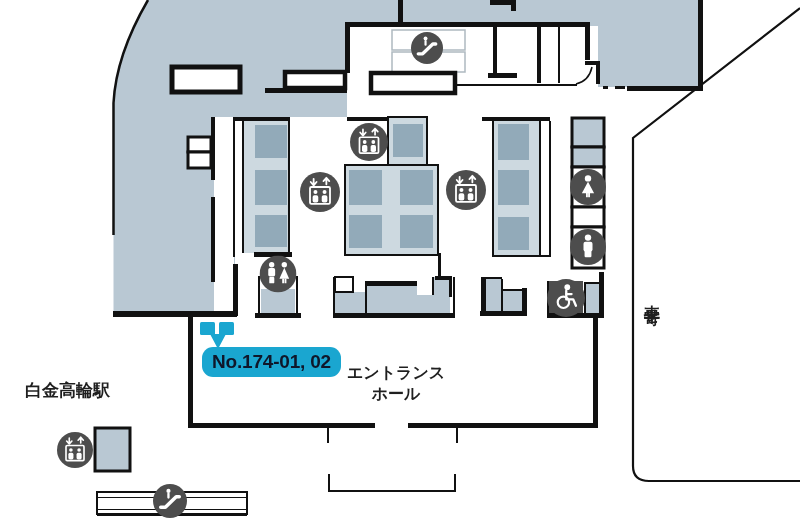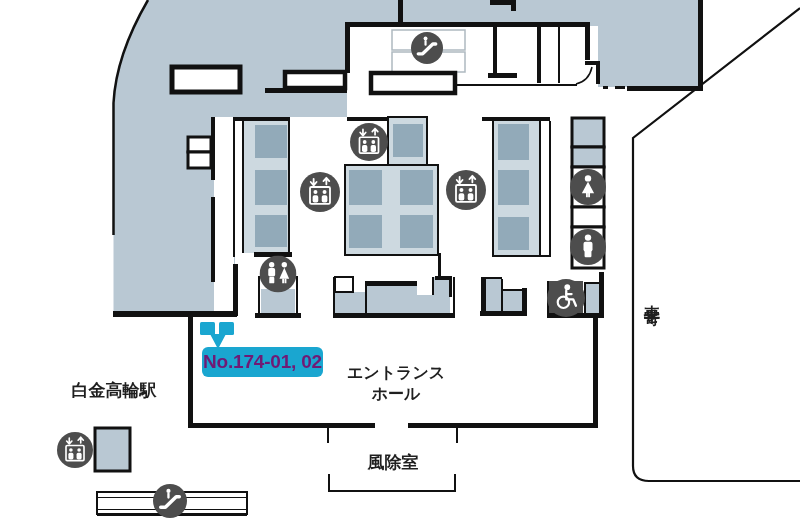--- a/index.html
+++ b/index.html
@@ -2,24 +2,24 @@
 <html><head>
 <meta charset="utf-8">
 <style>
   html,body{margin:0;padding:0;width:800px;height:528px;background:#fff;overflow:hidden;}
   body{font-family:"Liberation Sans","DejaVu Sans",sans-serif;color:#1f1f1f;}
   .stage{position:relative;width:800px;height:528px;}
   .stage svg{position:absolute;left:0;top:0;}
   .lbl{position:absolute;font-weight:600;color:#1f1f1f;}
   .lbl-entrance{left:321px;top:362px;width:150px;text-align:center;font-size:16px;line-height:21px;}
   .lbl-vestibule{left:333px;top:451px;width:120px;text-align:center;font-size:17px;}
-  .lbl-station{left:25px;top:381px;width:178px;text-align:center;font-size:17px;line-height:20px;}
+  .lbl-station{left:25px;top:381px;width:178px;font-size:17px;line-height:20px;}
   .lbl-driveway{left:630px;top:292px;width:32px;height:80px;writing-mode:vertical-rl;font-size:16px;letter-spacing:3px;}
-  .badge{position:absolute;left:202px;top:347px;width:121px;height:30px;background:#1aa6d0;border-radius:6px;
-         color:#701a75;font-size:19px;font-weight:600;display:flex;align-items:center;justify-content:center;letter-spacing:-0.2px;}
+  .badge{position:absolute;left:202px;top:347px;width:139px;height:30px;background:#1aa6d0;border-radius:11px;
+         color:#0f172a;font-size:19px;font-weight:600;display:flex;align-items:center;justify-content:center;letter-spacing:-0.2px;}
 </style>
 </head>
 <body>
 
 <div class="stage">
 
 <svg width="800" height="528" viewBox="0 0 800 528">
   <defs>
     <symbol id="sym-elevator" viewBox="0 0 44 44">
       <circle cx="22" cy="22" r="22" fill="#4d4d4d"></circle>
@@ -236,21 +236,20 @@
   </g>
 </svg>
 
 <div class="badge">No.174-01, 02</div>
 
 <div class="lbl lbl-entrance">
   <span>エントランス</span><br>
   <span>ホール</span>
 </div>
 
-<div class="lbl lbl-vestibule">風除室</div>
 
 <div class="lbl lbl-station">
   <span>白金高輪駅</span><br>
 </div>
 
 <div class="lbl lbl-driveway">車寄せ</div>
 
 </div>
 
 </body></html>

